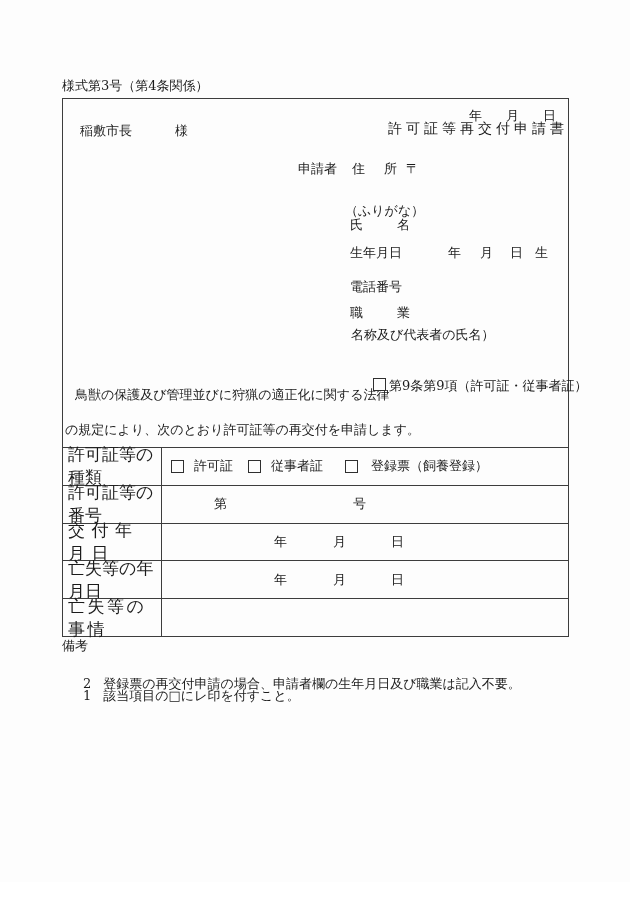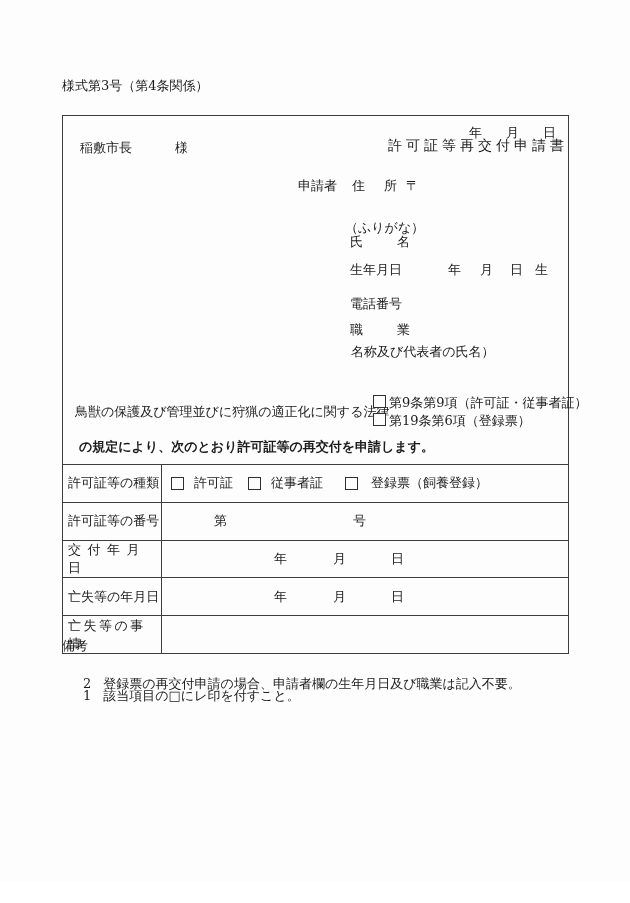--- a/index.html
+++ b/index.html
@@ -11,21 +11,20 @@
     font-size: 13px;
   }
   .page { position: relative; width: 630px; height: 882px; background: #fdfdfd; overflow: hidden; }
   .abs { position: absolute; line-height: 15px; white-space: nowrap; }
 
   
   .box {
     position: absolute; left: 62px; top: 98px;
     width: 505px; height: 537px;
     border: 1px solid #3d3d3d;
-    margin-top: 17px;
   }
 
   .date-line { top: 9px; right: 12px; }
   .date-line .sep { display: inline-block; width: 24px; }
 
   .doc-title {
     top: 21px; left: 0; width: 100%;
     text-align: right; font-size: 14px;
     letter-spacing: 4px; text-indent: 4px;
     line-height: 16px;
@@ -47,21 +46,21 @@
   .birth-line .u2 { margin-left: 19px; }
   .birth-line .u3 { margin-left: 17px; }
   .birth-line .u4 { margin-left: 12px; }
   .phone-line { left: 287px; top: 180px; }
   .job-line { left: 287px; top: 206px; }
   .corp-note { left: 280px; top: 228px; line-height: 16px; }
   .corp-note .l2 { padding-left: 8px; }
 
   .law-name { left: 12px; top: 288px; }
   .law-options { left: 310px; top: 278px; line-height: 18px; }
-  .law-statement { left: 16px; top: 323px; font-weight: bold; }
+  .law-statement { left: 2px; top: 323px; }
 
   
   .cb {
     display: inline-block; width: 11px; height: 11px;
     border: 1px solid #2f2f2f; background: #fdfdfd;
     vertical-align: -1px;
   }
   .law-options .cb { margin-right: 3px; }
 
   
@@ -69,21 +68,21 @@
     position: absolute; left: 0; right: 0; bottom: 0; top: 348px;
     display: flex; flex-direction: column;
     border-top: 1px solid #3d3d3d;
   }
   .trow { flex: 1; display: flex; border-top: 1px solid #3d3d3d; min-height: 0; }
   .trow:first-child { border-top: none; }
   .tlabel {
     width: 93px; flex: 0 0 93px;
     border-right: 1px solid #3d3d3d;
     display: flex; align-items: center;
-    padding-left: 5px; font-size: 13px;
+    padding-left: 5px; font-size: 17px;
   }
   .tlabel.ls-wide { letter-spacing: 6.5px; }
   .tlabel.ls-med  { letter-spacing: 2.5px; }
   .tcontent { flex: 1; display: flex; align-items: center; }
 
   .r1-cb1 { margin-left: 9px; }
   .r1-t1  { margin-left: 10px; }
   .r1-cb2 { margin-left: 15px; }
   .r1-t2  { margin-left: 10px; }
   .r1-cb3 { margin-left: 22px; }
@@ -144,23 +143,20 @@
     <div class="abs corp-note">
       <div class="l2">名称及び代表者の氏名）</div>
     </div>
 
     <div class="abs law-name">鳥獣の保護及び管理並びに狩猟の適正化に関する法律</div>
 
     <div class="abs law-options">
       <div>
         <span class="cb"></span><span>第9条第9項（許可証・従事者証）</span>
       </div>
-      <div>
-        <span class="cb"></span><span>第19条第6項（登録票）</span>
-      </div>
     </div>
 
     <div class="abs law-statement">の規定により、次のとおり許可証等の再交付を申請します。</div>
 
     <div class="table">
 
       <div class="trow">
         <div class="tlabel">許可証等の種類</div>
         <div class="tcontent">
           <span class="cb r1-cb1"></span>

